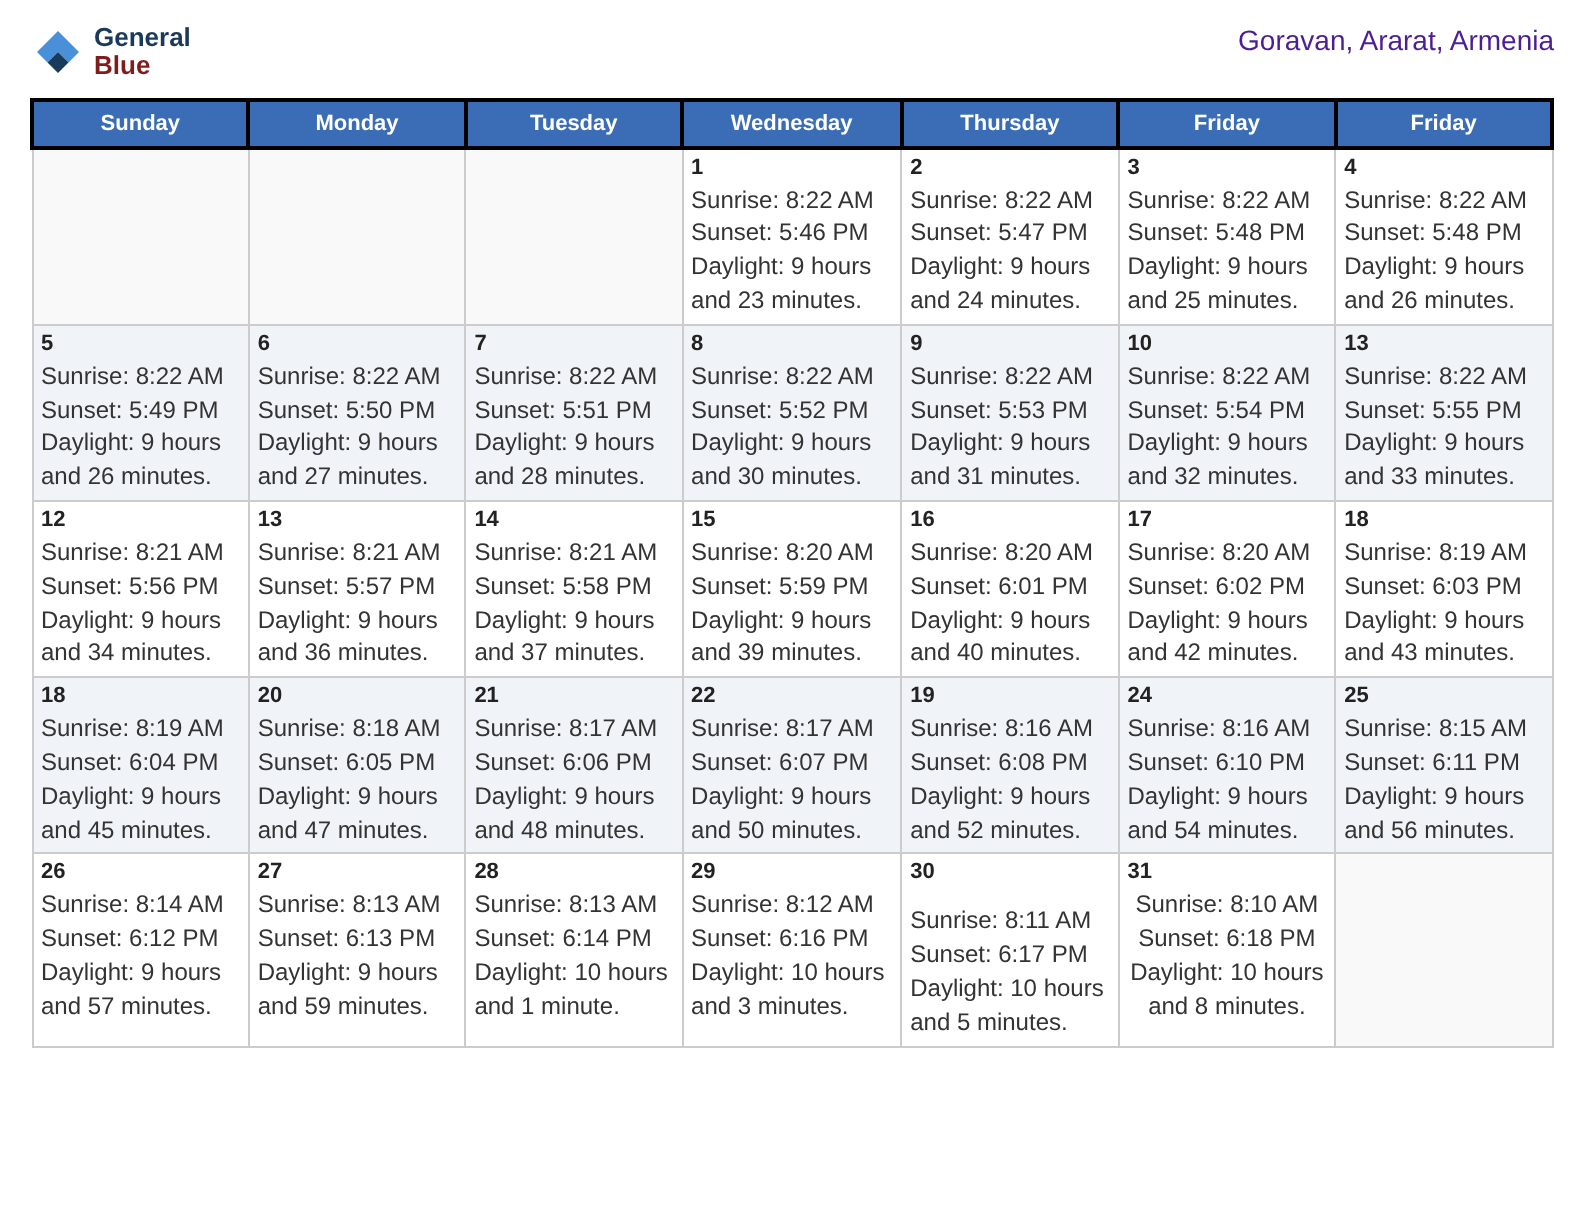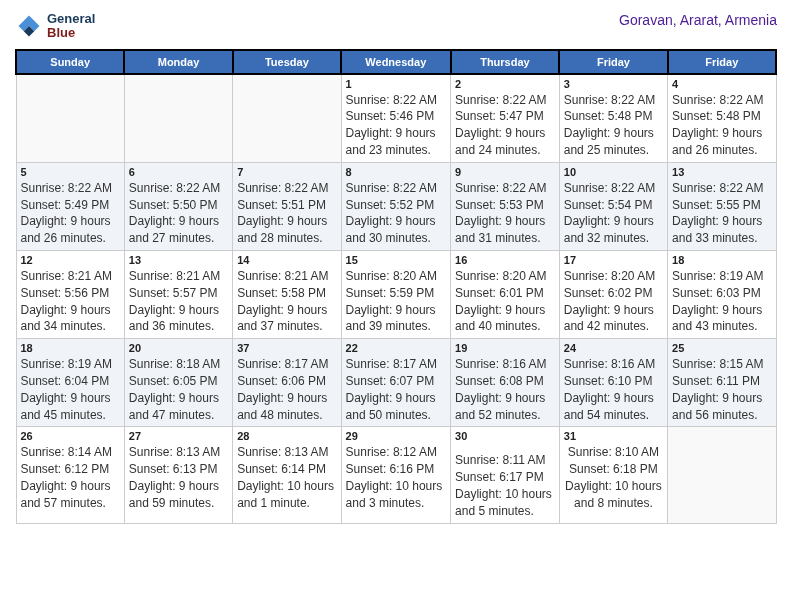--- a/index.html
+++ b/index.html
@@ -269,21 +269,21 @@
 and 45 minutes.</div>
           </td>
           <td>
             <div class="day-num">20</div>
             <div class="day-info" style="white-space: pre-line;">Sunrise: 8:18 AM
 Sunset: 6:05 PM
 Daylight: 9 hours
 and 47 minutes.</div>
           </td>
           <td>
-            <div class="day-num">37</div>
+            <div class="day-num">21</div>
             <div class="day-info" style="white-space: pre-line;">Sunrise: 8:17 AM
 Sunset: 6:06 PM
 Daylight: 9 hours
 and 48 minutes.</div>
           </td>
           <td>
             <div class="day-num">22</div>
             <div class="day-info" style="white-space: pre-line;">Sunrise: 8:17 AM
 Sunset: 6:07 PM
 Daylight: 9 hours

